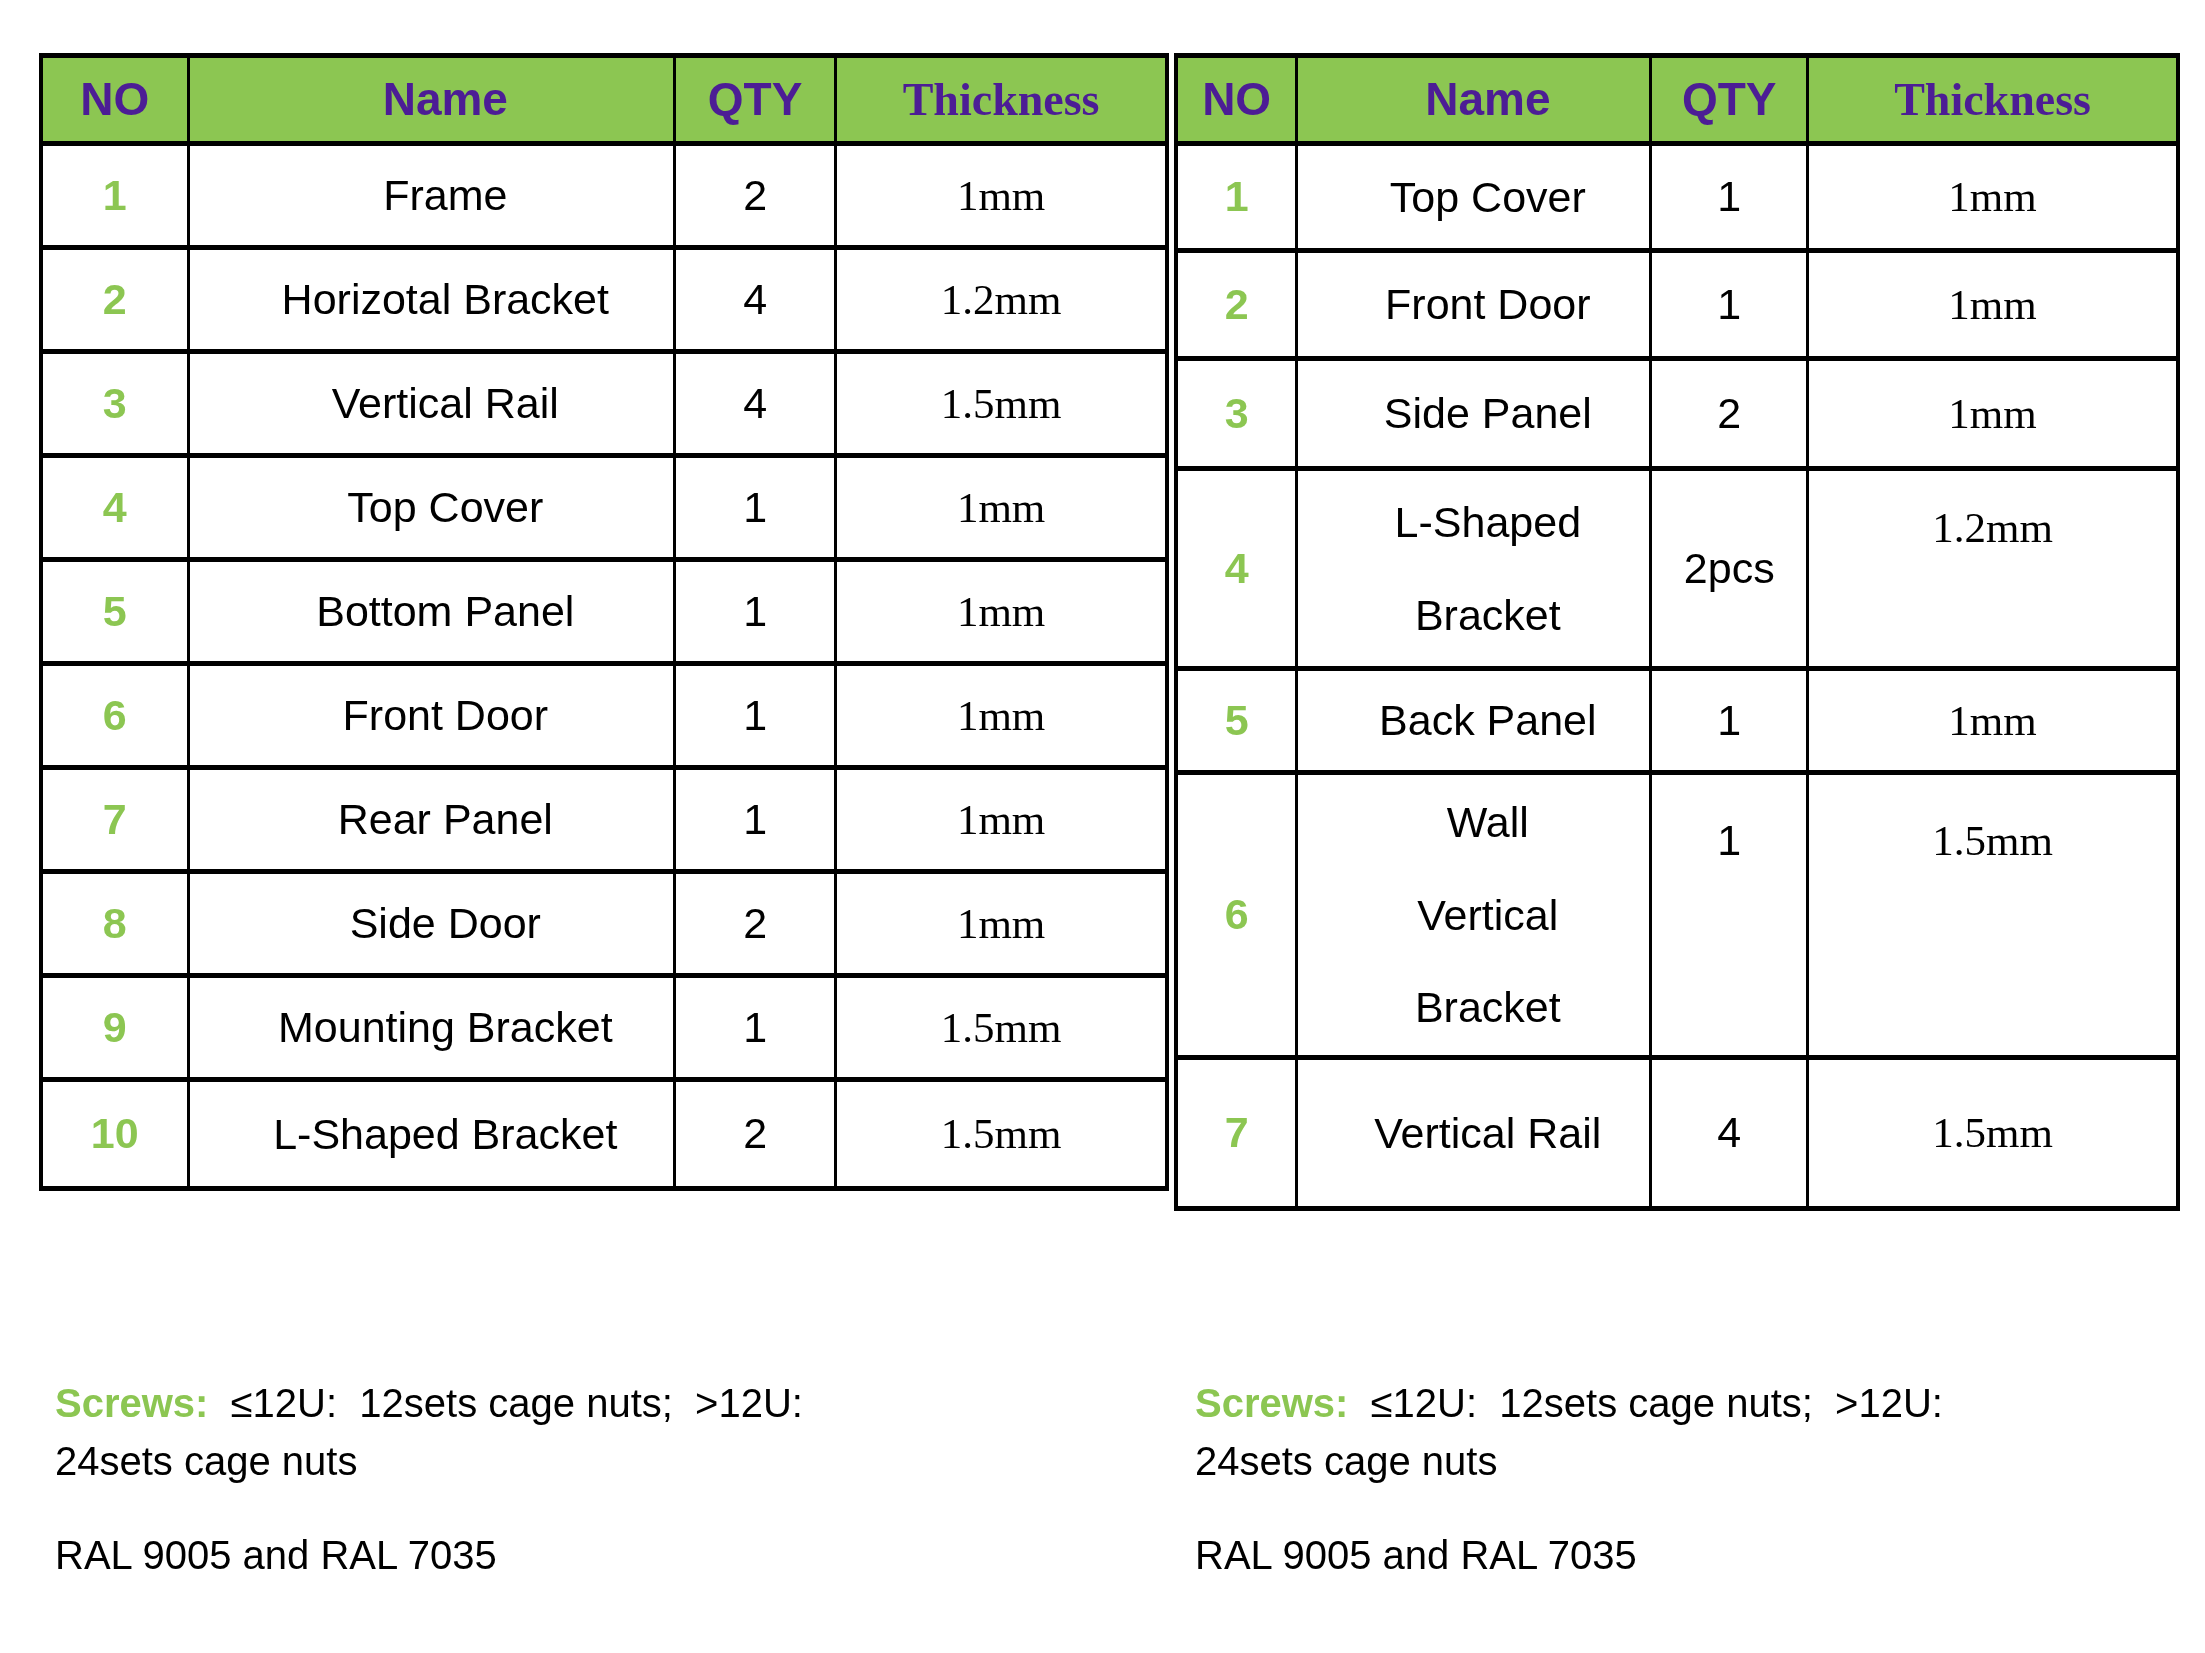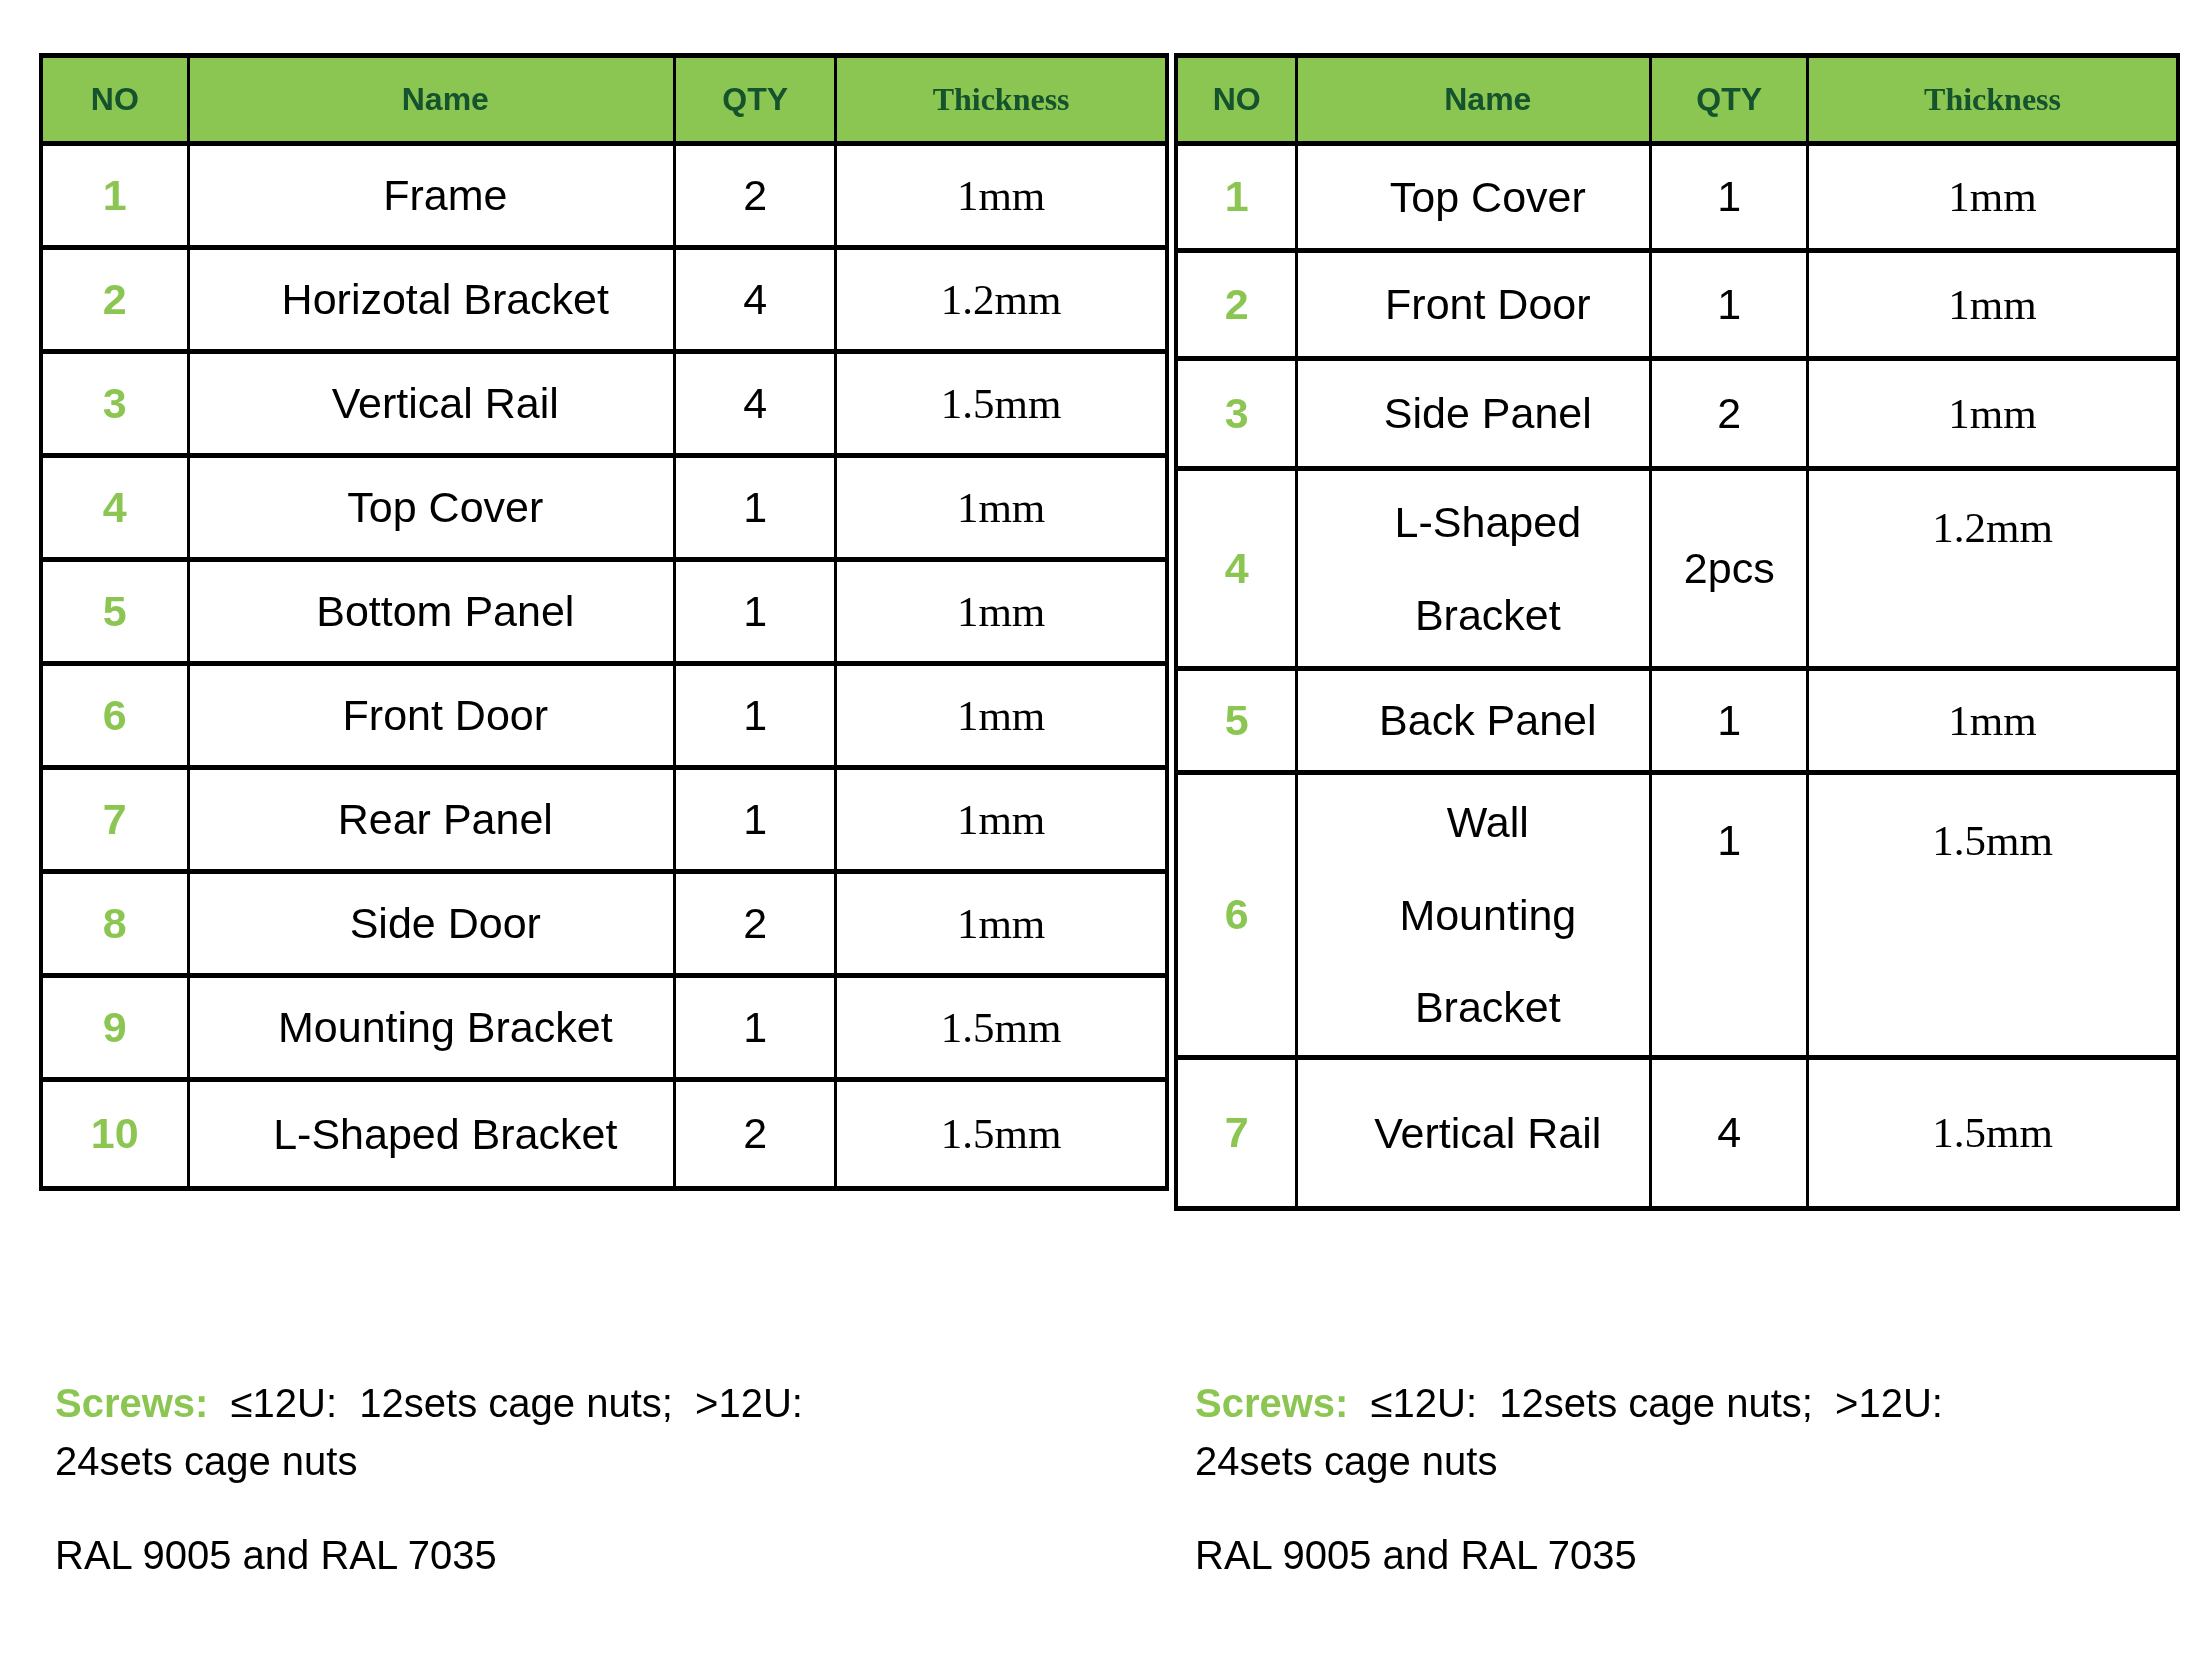--- a/index.html
+++ b/index.html
@@ -30,21 +30,21 @@
   #tbl-right .trow:nth-child(6){height:104px;}
   #tbl-right .trow:nth-child(7){height:285px;}
   #tbl-right .trow:nth-child(8){height:146px;}
 
   .cell{
     border-right:3.1px solid #000;box-sizing:border-box;
     display:flex;align-items:center;justify-content:center;
     font-size:43px;line-height:1.2;text-align:center;overflow:hidden;
   }
   .cell:last-child{border-right:none;font-family:Liberation Serif, serif;}
-  .trow.head .cell{background:var(--green);color:#14532d;font-weight:700;font-size:32px;}
+  .trow.head .cell{background:var(--green);color:#4c1d95;font-weight:700;font-size:46px;}
   .cell.no{color:var(--green);font-weight:700;}
   .cell.name{white-space:pre-line;line-height:2.15;padding-left:28px;}
 
   
   #tbl-right .trow:nth-child(5) .cell.th{align-items:flex-start;padding-top:31px;}
   #tbl-right .trow:nth-child(7) .cell.qty,
   #tbl-right .trow:nth-child(7) .cell.th{align-items:flex-start;padding-top:40px;}
 
   .notes{position:absolute;width:1078px;font-size:40px;line-height:1.45;}
   .notes p{margin:0;white-space:pre-wrap;}
@@ -159,21 +159,21 @@
     </div>
     <div class="trow">
       <div class="cell no">5</div>
       <div class="cell name">Back Panel</div>
       <div class="cell qty">1</div>
       <div class="cell th">1mm</div>
     </div>
     <div class="trow">
       <div class="cell no">6</div>
       <div class="cell name">Wall
-Mounting
+Vertical
 Bracket</div>
       <div class="cell qty">1</div>
       <div class="cell th">1.5mm</div>
     </div>
     <div class="trow">
       <div class="cell no">7</div>
       <div class="cell name">Vertical Rail</div>
       <div class="cell qty">4</div>
       <div class="cell th">1.5mm</div>
     </div>

